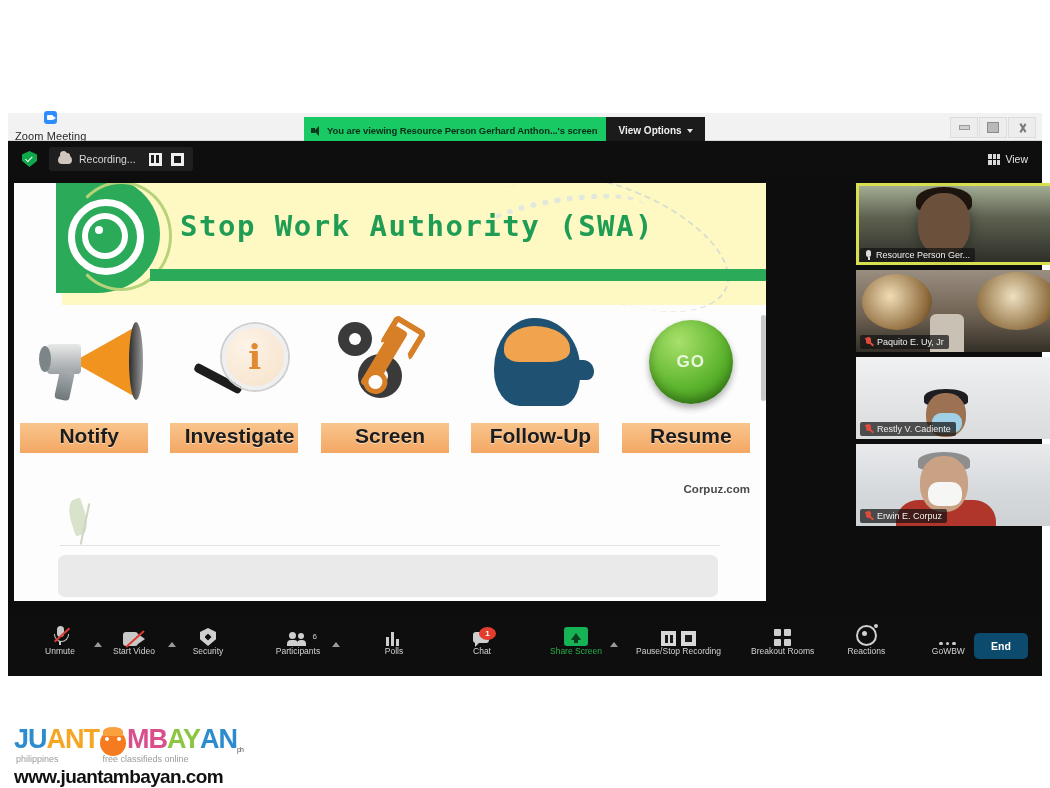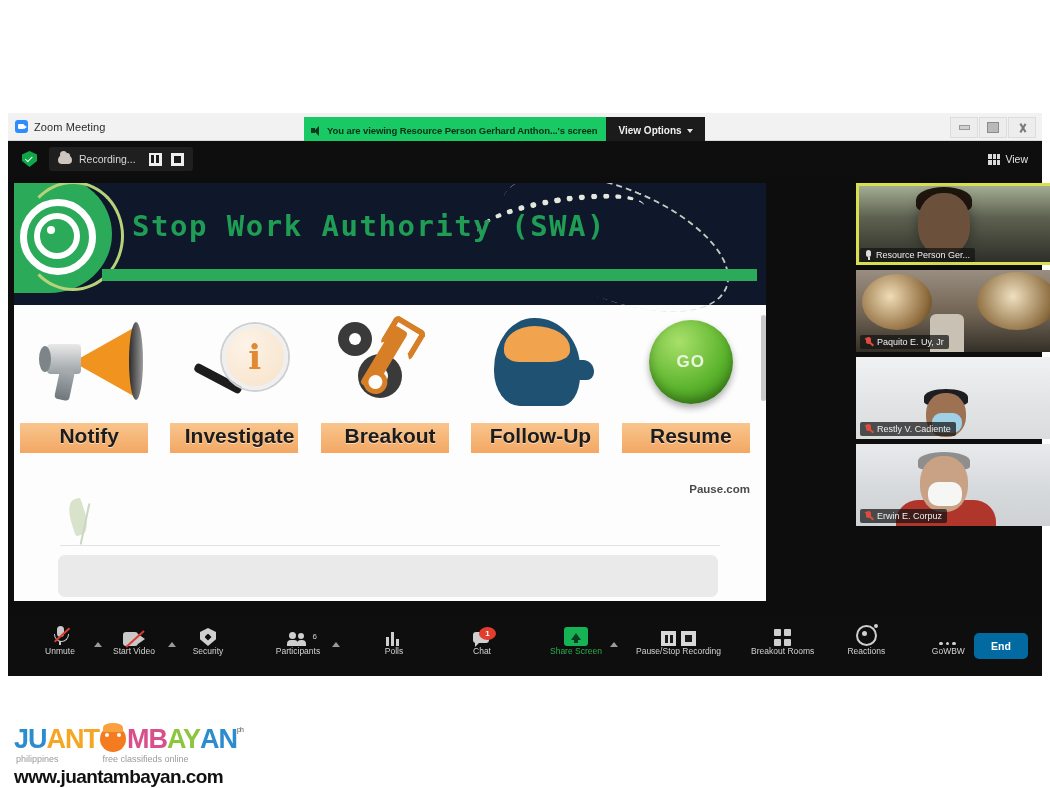--- a/index.html
+++ b/index.html
@@ -8,21 +8,21 @@
     font-family:"Liberation Sans",sans-serif;
   }
   .page{position:relative;width:1050px;height:788px;background:#fff;}
 
   
   .zoom-window{position:absolute;left:8px;top:113px;width:1034px;height:562px;background:#0d0d0d;}
 
   
   .titlebar{position:relative;height:27px;background:#f2f2f3;border-bottom:1px solid #d8d8d8;
             display:flex;align-items:center;}
-  .tb-left{display:flex;align-items:center;gap:6px;padding-left:7px;}
+  .tb-left{display:flex;align-items:center;gap:6px;padding-left:7px;flex-direction:column;}
   .zoom-logo{width:13px;height:13px;border-radius:3px;background:#2d8cff;position:relative;}
   .zoom-logo:after{content:"";position:absolute;left:2.5px;top:4px;width:6px;height:5px;border-radius:1px;background:#fff;}
   .zoom-logo:before{content:"";position:absolute;left:8.5px;top:4.5px;width:0;height:0;
                     border-top:2px solid transparent;border-bottom:2px solid transparent;border-left:3px solid #fff;}
   .tb-title{font-size:11px;color:#2a2a2a;letter-spacing:.1px;}
 
   .share-banner{position:absolute;left:296px;top:0;height:35px;display:flex;align-items:center;}
   .share-green{background:#18c964;height:27px;display:flex;align-items:center;gap:5px;padding:0 9px 0 7px;}
   .spk-icon{width:11px;height:11px;position:relative;flex:none;}
   .spk-icon:before{content:"";position:absolute;left:0;top:3px;width:4px;height:5px;background:#0b3a1e;}
@@ -62,21 +62,21 @@
   .view-btn{position:absolute;right:14px;display:flex;align-items:center;gap:5px;}
   .grid-ic{width:12px;height:11px;display:grid;grid-template-columns:1fr 1fr 1fr;grid-template-rows:1fr 1fr;gap:1px;}
   .grid-ic b{background:#d9d9d9;display:block;}
   .view-lbl{font-size:10.5px;color:#e2e2e2;}
 
   
   .stage{position:relative;height:440px;background:#0d0d0d;}
   .shared{position:absolute;left:6px;top:6px;width:752px;height:418px;background:#fdfdfd;overflow:hidden;}
 
   
-  .slide-head{position:relative;height:122px;background:#0f172a;}
+  .slide-head{position:relative;height:122px;background:#fef9c3;margin-left:48px;}
   .bullseye{position:absolute;left:-6px;top:-8px;width:104px;height:118px;background:#2bab5a;
             border-radius:0 60% 60% 0/0 50% 50% 0;}
   .bullseye .arc{position:absolute;left:14px;top:6px;width:96px;height:104px;border-radius:50%;
             border:3px solid #b6d37a;border-left-color:transparent;}
   .rings{position:absolute;left:12px;top:24px;width:62px;height:62px;border-radius:50%;border:7px solid #fff;}
   .rings:before{content:"";position:absolute;left:7px;top:7px;width:34px;height:34px;border-radius:50%;border:6px solid #fff;}
   .rings:after{content:"";position:absolute;left:20px;top:20px;width:8px;height:8px;border-radius:50%;background:#fff;}
   .slide-title{position:absolute;left:118px;top:26px;font-family:"DejaVu Sans Mono","Liberation Mono",monospace;
                font-size:29px;color:#1f9d55;letter-spacing:1.5px;font-weight:bold;}
   .title-rule{position:absolute;left:88px;top:86px;width:655px;height:12px;background:#2bab5a;}
@@ -243,27 +243,27 @@
   .rec2 b{width:15px;height:15px;background:#d8d8d8;display:flex;align-items:center;justify-content:center;gap:2px;}
   .rec2 .p:before,.rec2 .p:after{content:"";width:3px;height:8px;background:#1b1b1b;}
   .rec2 .s:after{content:"";width:7px;height:7px;background:#1b1b1b;}
   .bro-ic{width:17px;height:17px;display:grid;grid-template-columns:1fr 1fr;grid-template-rows:1fr 1fr;gap:3px;}
   .bro-ic b{background:#cfcfcf;display:block;border-radius:1px;}
   .react-ic{width:17px;height:17px;border-radius:50%;border:2px solid #cfcfcf;position:relative;}
   .react-ic:after{content:"";position:absolute;left:4px;top:4px;width:5px;height:5px;border-radius:50%;background:#cfcfcf;}
   .react-ic:before{content:"";position:absolute;right:-3px;top:-3px;width:4px;height:4px;border-radius:50%;background:#cfcfcf;}
   .more-ic{width:18px;height:5px;display:flex;gap:3px;align-items:center;}
   .more-ic b{width:3.5px;height:3.5px;border-radius:50%;background:#cfcfcf;display:block;}
-  .end-btn{position:absolute;right:14px;top:16px;width:54px;height:26px;border-radius:5px;background:#0369a1;
+  .end-btn{position:absolute;right:14px;top:16px;width:54px;height:26px;border-radius:5px;background:#0c4a6e;
     display:flex;align-items:center;justify-content:center;}
   .end-btn span{font-size:10.5px;color:#fff;font-weight:bold;}
 
   
   .footer{position:absolute;left:14px;top:726px;width:300px;}
-  .jt-logo{display:flex;align-items:flex-start;font-size:27px;font-weight:bold;letter-spacing:-1px;line-height:1;}
+  .jt-logo{display:flex;align-items:flex-end;font-size:27px;font-weight:bold;letter-spacing:-1px;line-height:1;}
   .jt-logo span{display:inline-block;}
   .jt-sub{display:flex;gap:44px;font-size:9px;color:#9b9b9b;margin-top:1px;padding-left:2px;}
   .jt-url{font-size:19px;color:#111;letter-spacing:-.6px;margin-top:2px;font-weight:bold;}
   .jt-mascot{width:26px;height:26px;border-radius:50%;background:#f47b20;position:relative;
     display:inline-block;margin:0 1px -3px 1px;}
   .jt-mascot:before{content:"";position:absolute;left:5px;top:7px;width:4px;height:4px;border-radius:50%;background:#fff;}
   .jt-mascot:after{content:"";position:absolute;right:5px;top:7px;width:4px;height:4px;border-radius:50%;background:#fff;}
   .jt-hair{position:absolute;left:3px;top:-3px;width:20px;height:9px;border-radius:50% 50% 0 0;background:#f9a03f;}
   .jt-tm{font-size:7px;vertical-align:super;color:#555;font-weight:normal;}
 </style>
@@ -379,21 +379,21 @@
           <div class="step">
             <div class="step-art">
               <div class="gears">
                 <span class="gear g1"></span>
                 <span class="gear g2"></span>
                 <span class="wrench"></span>
               </div>
             </div>
             <div class="step-label-wrap">
               <div class="step-band"></div>
-              <div class="step-label">Breakout</div>
+              <div class="step-label">Screen</div>
             </div>
           </div>
 
           <div class="step">
             <div class="step-art">
               <div class="head">
                 <span class="skull"></span>
                 <span class="nose"></span>
                 <span class="brain"></span>
               </div>
@@ -411,21 +411,21 @@
               </div>
             </div>
             <div class="step-label-wrap">
               <div class="step-band"></div>
               <div class="step-label">Resume</div>
             </div>
           </div>
 
         </div>
 
-        <div class="gowbw">Pause.com</div>
+        <div class="gowbw">Corpuz.com</div>
         <div class="slide-bg-leaf"></div>
         <div class="slide-bg-stalk"></div>
         <div class="slide-rule2"></div>
         <div class="slide-box"></div>
         <div class="scrollbar"></div>
       </div>
 
       <div class="filmstrip">
 
         <div class="thumb t1 active">

